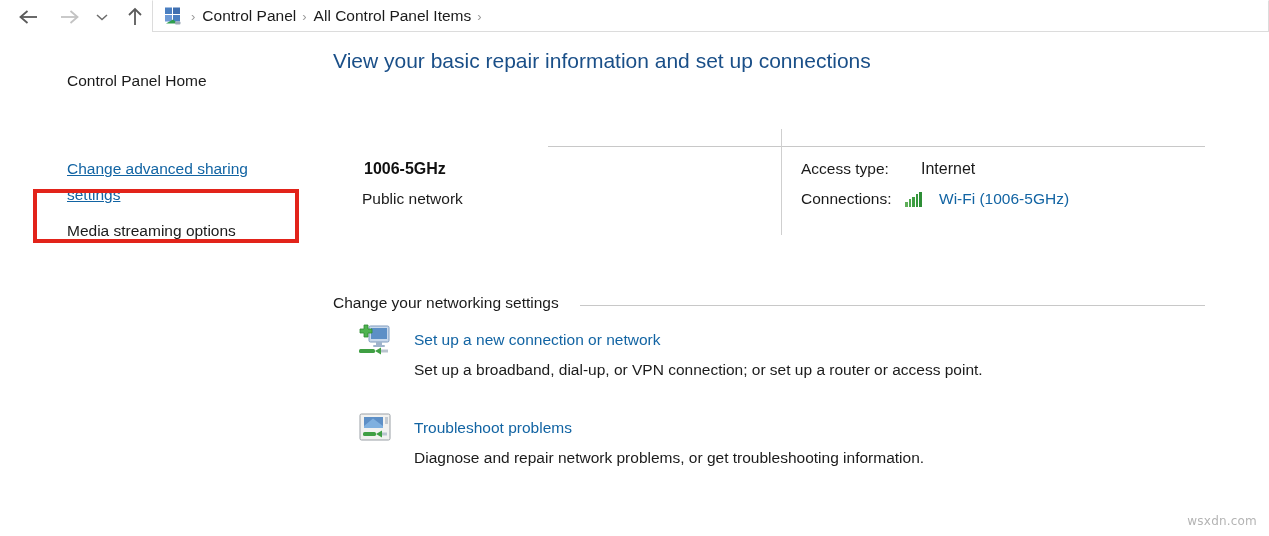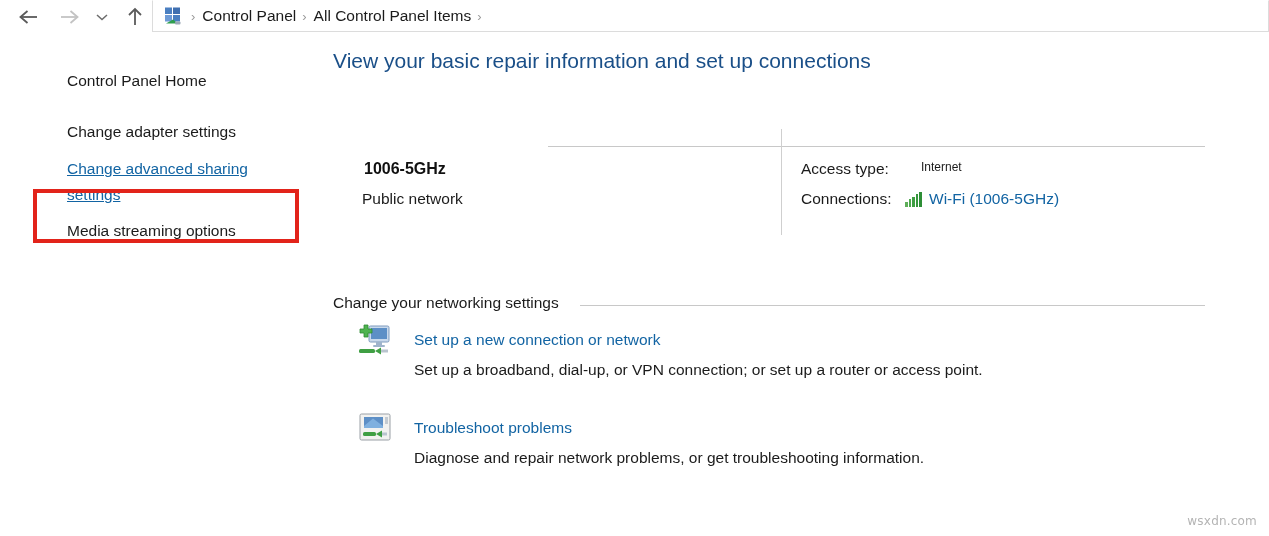--- a/index.html
+++ b/index.html
@@ -166,38 +166,38 @@
   .detail-label {
     position: absolute;
     left: 481px;
     font-size: 15.5px;
     color: #1b1b1b;
     white-space: nowrap;
   }
   .detail-value {
     position: absolute;
     left: 601px;
-    font-size: 12px;
+    font-size: 16px;
     color: #1b1b1b;
     white-space: nowrap;
   }
   #lbl-access { top: 127px; }
   #lbl-conn   { top: 157px; text-align: right; }
   #val-access { top: 127px; }
   #val-conn {
     position: absolute;
     left: 585px; top: 157px;
     display: flex;
     align-items: center;
     white-space: nowrap;
   }
   #val-conn .conn-link {
     font-size: 15.5px;
     color: #1264a3;
-    margin-left: 6px;
+    margin-left: 16px;
   }
 
   
   .signal-icon {
     display: inline-block;
     width: 18px; height: 15px;
     position: relative;
   }
   .signal-icon i {
     position: absolute;
@@ -300,21 +300,20 @@
     <span class="crumb-sep">›</span>
     <span class="crumb-text">Control Panel</span>
     <span class="crumb-sep">›</span>
     <span class="crumb-text">All Control Panel Items</span>
     <span class="crumb-sep">›</span>
   </div>
 </div>
 
 <div id="leftpane">
   <div class="side-link" id="side-home">Control Panel Home</div>
-  <div class="side-link" id="side-adapter">Change adapter settings</div>
   <div class="side-link" id="side-advanced">Change advanced sharing settings</div>
   <div class="side-link" id="side-media">Media streaming options</div>
   <div id="redbox"></div>
 </div>
 
 <div id="rightpane">
 
   <div id="page-title">View your basic repair information and set up connections</div>
 
   <div class="sect-rule" id="rule-active"></div>

